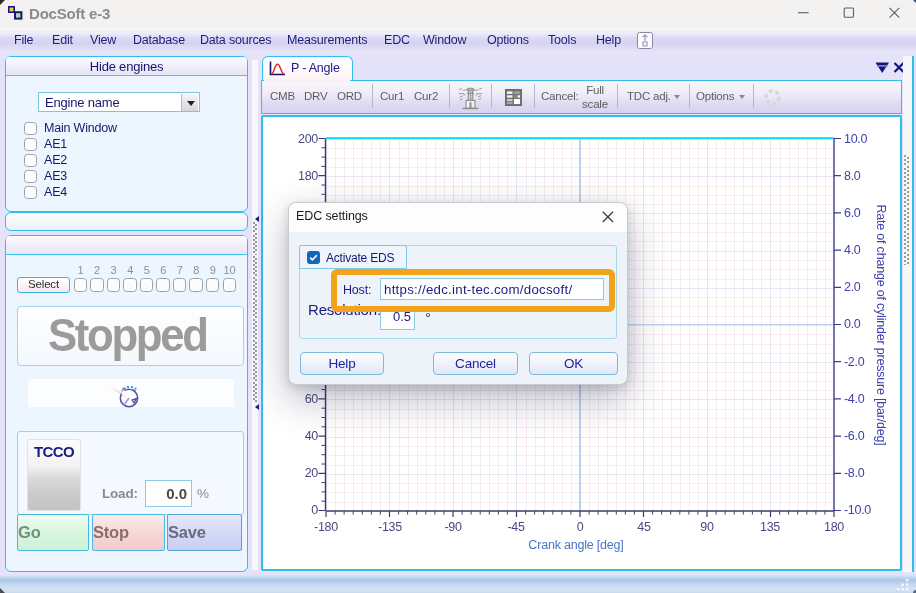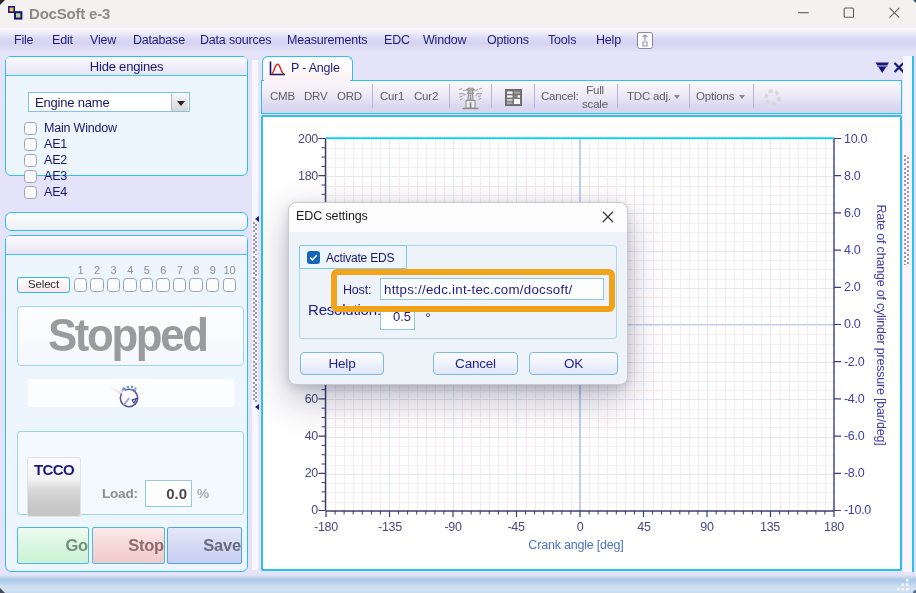--- a/index.html
+++ b/index.html
@@ -12,23 +12,23 @@
 #menubar{left:0;top:28px;width:916px;height:25px;
  background:linear-gradient(180deg,#f9f8fa 0%,#ecebf9 22%,#dcd9f5 42%,#d6d3f2 62%,#dfdcf5 80%,#e7e5f8 100%);}
 .mi{position:absolute;top:33px;font-size:12.5px;color:#1d1d78;letter-spacing:-0.2px;}
 #footer{left:0;top:575px;width:916px;height:18px;
  background:linear-gradient(180deg,#dde5f3 0%,#c2d5ee 14%,#aac8e8 28%,#b9d1ec 42%,#cdddf2 62%,#d3e2f4 82%,#c9daf0 100%);}
 
 .cyanpanel{border:1.5px solid #2dc0ef;border-radius:6px;background:#edf5fe;}
 .phead{position:absolute;left:0;top:0;right:0;height:19px;
  background:linear-gradient(180deg,#fcfbfe 0%,#f0eef9 55%,#e8e5f6 100%);
  border-bottom:1px solid #41c6f0;border-radius:4px 4px 0 0;}
-#p1{left:5px;top:56px;width:243px;height:120px;padding-left:10px;}
+#p1{left:5px;top:56px;width:243px;height:156px;padding-left:10px;}
 #p1 .phead{text-align:center;font-size:13px;color:#17176e;line-height:19px;letter-spacing:-0.2px;}
-#dropdown{left:22px;top:35px;width:162px;height:20px;background:#fff;border:1px solid #7fc3e3;}
+#dropdown{left:32px;top:35px;width:162px;height:20px;background:#fff;border:1px solid #7fc3e3;}
 #dropdown span{position:absolute;left:6px;top:2px;font-size:13px;color:#17176e;letter-spacing:-0.2px;}
 #droparrow{position:absolute;right:1px;top:1px;width:17px;height:16.5px;
  background:linear-gradient(180deg,#f6f5f8 0%,#e3e2e6 60%,#d6d5d9 100%);border-left:1px solid #b9b8bd;}
 #droparrow:after{content:"";position:absolute;left:4.5px;top:6.5px;border:4px solid transparent;border-top:5px solid #222;}
 .ckrow{position:absolute;left:18px;height:14px;}
 .ckbox{position:absolute;left:0;top:0;width:13px;height:13px;background:#fdfdfd;
  border:1px solid #9aa2ac;border-radius:3.5px;}
 .cklab{position:absolute;left:20px;top:-1px;font-size:12.5px;color:#17176e;letter-spacing:-0.2px;white-space:nowrap;}
 #p2{left:5px;top:212px;width:243px;height:19px;background:linear-gradient(180deg,#fdfdfe,#edeff8);}
 #p3{left:5px;top:235px;width:243px;height:337px;}
@@ -38,30 +38,30 @@
  background:linear-gradient(180deg,#ffffff 0%,#fdf3f5 55%,#f9e7ed 100%);
  text-align:center;font-size:11.5px;color:#2b2b2b;line-height:13px;letter-spacing:-0.2px;}
 .ck2{position:absolute;top:42px;width:13.5px;height:13.5px;background:#fcfcfd;
  border:1px solid #9aa2ac;border-radius:3.5px;}
 #stoppedbox{left:11px;top:70px;width:227px;height:60px;border:1px solid #9ed8ec;border-radius:4px;
  background:linear-gradient(180deg,#fefeff,#f4f8fc);text-align:center;}
 #stoppedbox span{font-size:47px;font-weight:bold;color:#9b9b9b;line-height:56px;letter-spacing:-2.5px;
  display:inline-block;transform:scaleX(0.93);margin-left:-7px;}
 #gaugestrip{left:22px;top:143px;width:206px;height:28px;background:#fcfdfe;}
 #tccobox{left:11px;top:195px;width:227px;height:84px;border:1px solid #9fd3e6;border-radius:3px;background:#f3f9fe;}
-#tccobtn{position:absolute;left:9px;top:25px;width:54px;height:60px;border-radius:3px;
+#tccobtn{position:absolute;left:9px;top:7px;width:54px;height:72px;border-radius:3px;
  background:linear-gradient(180deg,#fdfdfd 0%,#f2f2f2 38%,#d8d8d8 55%,#c9c9c9 80%,#c4c4c4 100%);
  box-shadow:0 0 0 1px #e2e2e2 inset;}
 #tccobtn span{position:absolute;left:0;right:0;top:4px;text-align:center;
  font-size:15px;font-weight:bold;color:#1a1a7e;letter-spacing:-0.6px;}
 #loadlab{position:absolute;left:84px;top:54px;font-size:13.5px;font-weight:bold;color:#8c8c8c;letter-spacing:-0.2px;}
 #loadinput{position:absolute;left:127px;top:48px;width:47px;height:27px;background:#fff;border:1px solid #8fcbe2;}
 #loadinput span{position:absolute;right:4px;top:4px;font-size:15px;font-weight:bold;color:#4a4a4a;}
 #pct{position:absolute;left:179px;top:54px;font-size:13.5px;color:#8c8c8c;}
-.bigbtn{position:absolute;top:291px;height:37px;border-radius:2px;text-align:right;
+.bigbtn{position:absolute;top:278px;height:37px;border-radius:2px;text-align:left;
  font-size:16.5px;font-weight:bold;line-height:35px;color:#6e6e6e;letter-spacing:-0.2px;}
 #gobtn{left:11px;width:72px;border:1.5px solid #49b9e3;
  background:linear-gradient(180deg,#eefbf1 0%,#d9f6e0 50%,#ccf1d6 100%);color:#71917c;}
 #stopbtn{left:86px;width:73px;border:1.5px solid #49b9e3;
  background:linear-gradient(180deg,#fbeaea 0%,#f6d6d6 55%,#f2caca 100%);color:#8f6b6b;}
 #savebtn{left:161px;width:75px;border:1.5px solid #55a3dc;
  background:linear-gradient(180deg,#e6e9fa 0%,#d3d8f4 55%,#c9cff1 100%);color:#6b6b80;}
 
 .dots{background-image:repeating-linear-gradient(180deg,#9a9aa2 0 2px,transparent 2px 4.2px),
  repeating-linear-gradient(180deg,transparent 0 2.1px,#9a9aa2 2.1px 4.1px,transparent 4.1px 4.2px);

